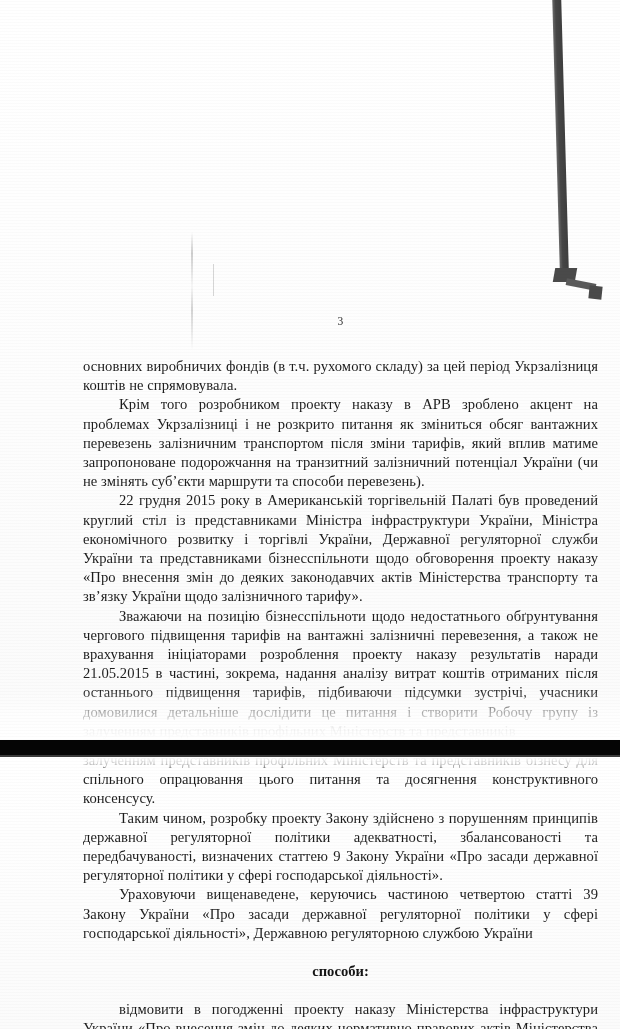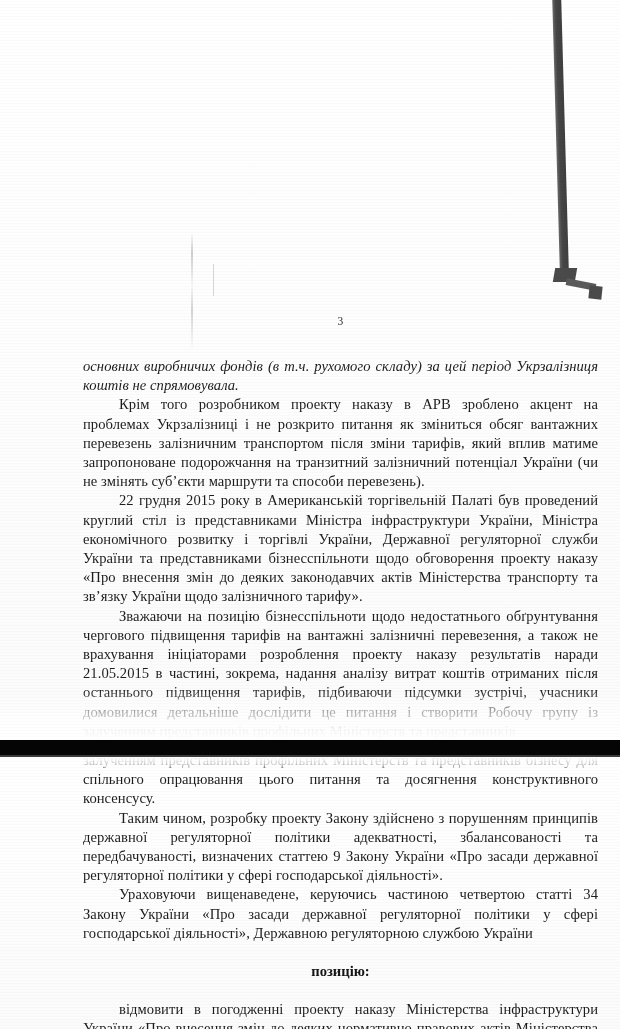--- a/index.html
+++ b/index.html
@@ -131,21 +131,21 @@
   p.para {
     margin: 0;
     text-align: justify;
     text-justify: inter-word;
     font-size: 14.6px;
     line-height: 19.2px;
     letter-spacing: .05px;
     color: #1d1d1d;
   }
   p.para.indent   { text-indent: 36px; }
-  p.para.italic   { font-style: italic; }
+  p.para.italic   { }
   p.para.lead     { margin-top: 0; }
 
   .centered-bold {
     margin: 0;
     text-align: center;
     font-weight: bold;
     font-size: 14.6px;
     line-height: 19.2px;
     color: #151515;
   }
@@ -225,25 +225,25 @@
 </div>
 
 <section class="scan-page" id="page-two">
   <div class="paper-tint"></div>
 
   <div class="page-body">
     <p class="para lead">залученням представників профільних Міністерств та представників бізнесу для спільного опрацювання цього питання та досягнення конструктивного консенсусу.</p>
 
     <p class="para indent">Таким чином, розробку проекту Закону здійснено з порушенням принципів державної регуляторної політики адекватності, збалансованості та передбачуваності, визначених статтею 9 Закону України «Про засади державної регуляторної політики у сфері господарської діяльності».</p>
 
-    <p class="para indent">Ураховуючи вищенаведене, керуючись частиною четвертою статті 34 Закону України «Про засади державної регуляторної політики у сфері господарської діяльності», Державною регуляторною службою України</p>
+    <p class="para indent">Ураховуючи вищенаведене, керуючись частиною четвертою статті 39 Закону України «Про засади державної регуляторної політики у сфері господарської діяльності», Державною регуляторною службою України</p>
 
     <div class="gap-md"></div>
 
-    <p class="centered-bold">позицію:</p>
+    <p class="centered-bold">способи:</p>
 
     <div class="gap-md"></div>
 
     <p class="para indent">відмовити в погодженні проекту наказу Міністерства інфраструктури України «Про внесення змін до деяких нормативно-правових актів Міністерства транспорту та зв’язку</p>
   </div>
 
   <div class="fade-head"></div>
   <div class="grain"></div>
 </section>
 

